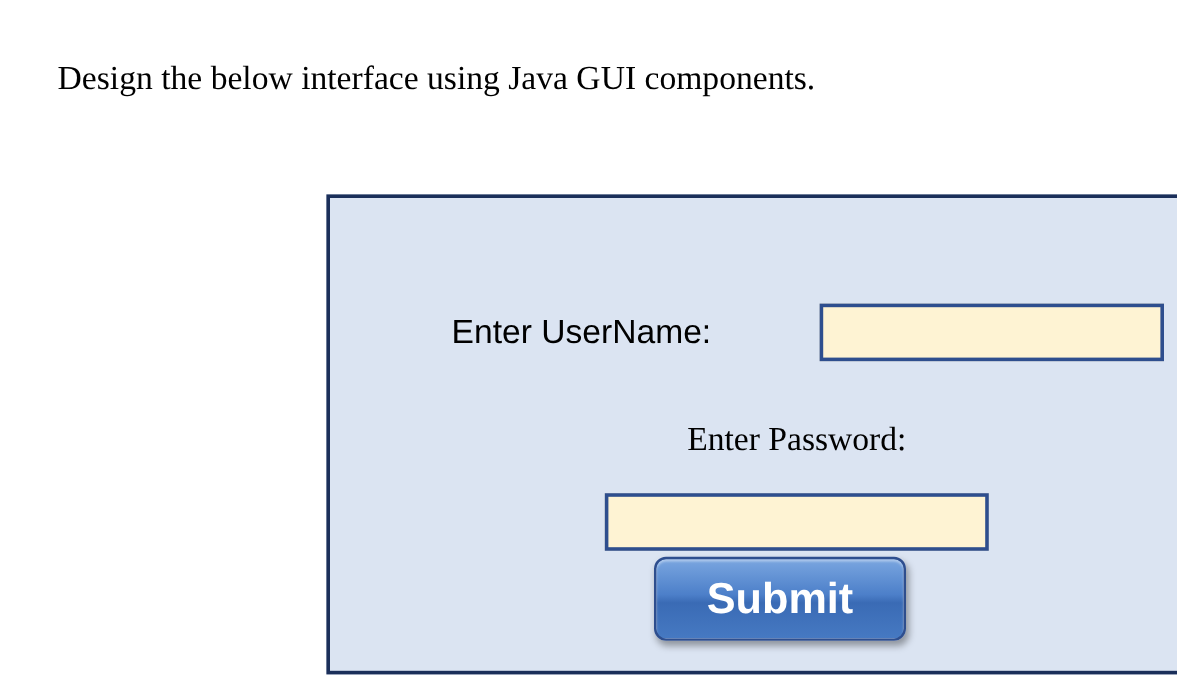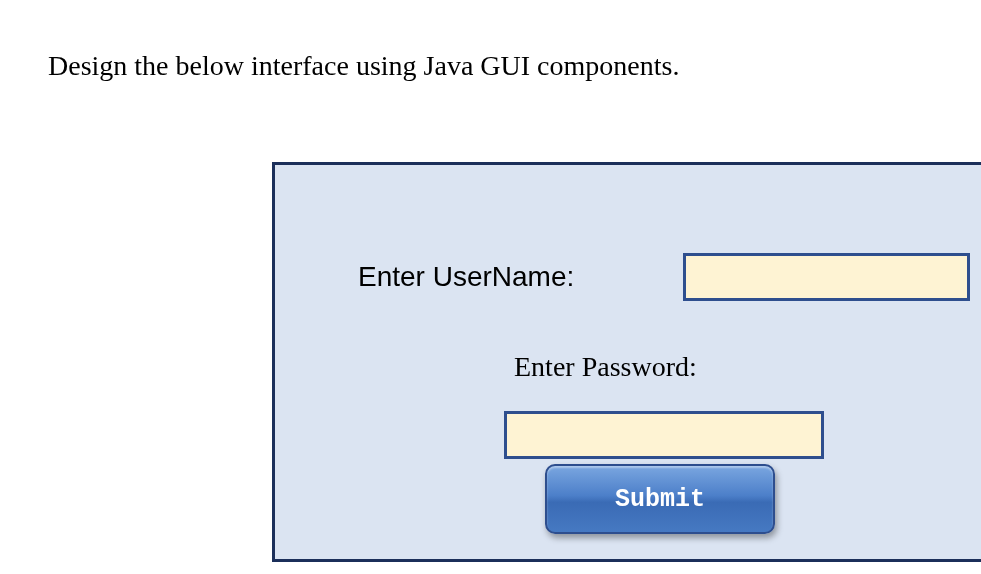--- a/index.html
+++ b/index.html
@@ -1,18 +1,19 @@
 <!DOCTYPE html>
 <html><head>
   <meta charset="utf-8">
   <style>
     * {
       box-sizing: border-box;
       margin: 14px;
       padding: 0;
+      text-align: center;
     }
     body {
       width: 981px;
       height: 574px;
       background: #ffffff;
       font-family: "Times New Roman", serif;
       position: relative;
     }
     .instruction {
       position: absolute;
@@ -64,28 +65,28 @@
       background: #fef3d3;
       border: 3px solid #2e4e8e;
       font-size: 20px;
       padding: 4px 8px;
       outline: none;
     }
     .submit-button {
       position: absolute;
       top: 285px;
       left: 256px;
-      width: 230px;
+      width: 210px;
       height: 70px;
       border: 2px solid #2e4e8e;
       border-radius: 10px;
       background: linear-gradient(to bottom, #7aa6e0 0%, #4c7fc9 45%, #3a6bb5 55%, #4679c2 100%);
       color: #ffffff;
-      font-family: Liberation Mono, monospace;
-      font-size: 25px;
+      font-family: Liberation Sans, sans-serif;
+      font-size: 36px;
       font-weight: bold;
       cursor: pointer;
       box-shadow: 2px 4px 6px rgba(0,0,0,0.35), inset 0 2px 2px rgba(255,255,255,0.4);
     }
   </style>
 </head>
 <body>
 
 <div class="instruction">Design the below interface using Java GUI components.</div>
 

